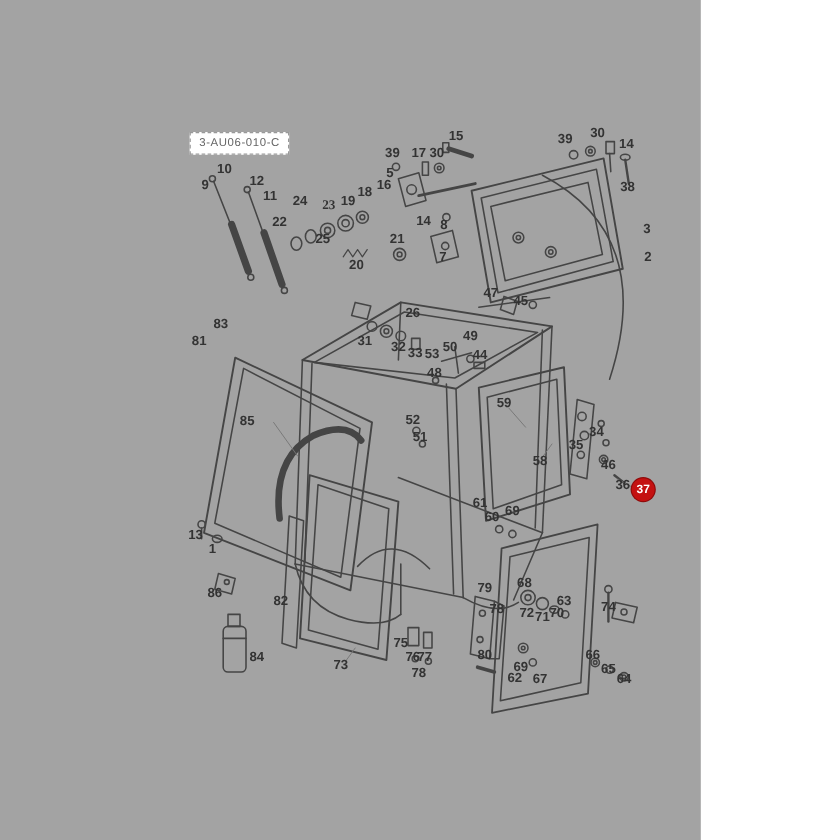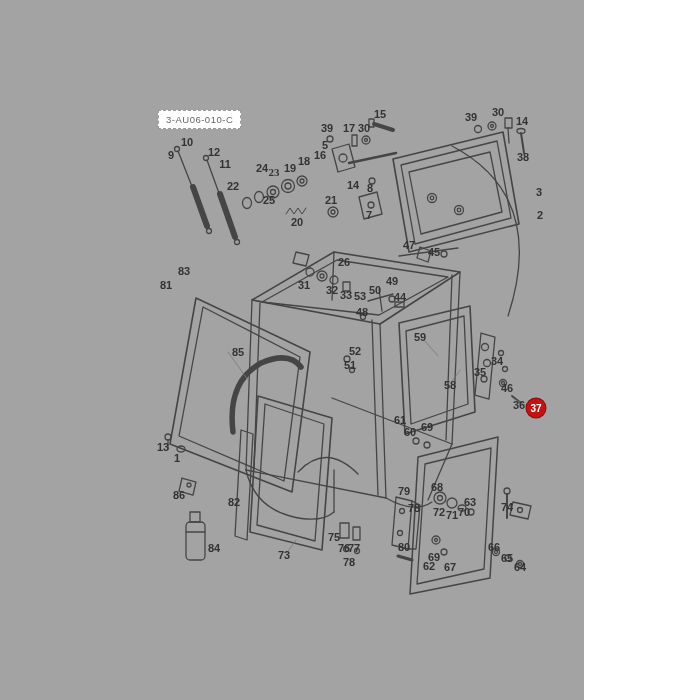--- a/index.html
+++ b/index.html
@@ -236,21 +236,21 @@
   </svg>
 
   <div class="ref-box">3-AU06-010-C</div>
 
   <div>
       <div class="part-label" style="left: 187px; top: 142px;">10</div>
       <div class="part-label" style="left: 171px; top: 155px;">9</div>
       <div class="part-label" style="left: 214px; top: 152px;">12</div>
       <div class="part-label" style="left: 225px; top: 164px;">11</div>
       <div class="part-label" style="left: 233px; top: 186px;">22</div>
-      <div class="part-label" style="left: 262px; top: 168px;">24</div>
+      <div class="part-label" style="left: 250px; top: 168px;">24</div>
       <div class="part-label" style="left: 274px; top: 172px; font-family: Liberation Serif, serif;">23</div>
       <div class="part-label" style="left: 269px; top: 200px;">25</div>
       <div class="part-label" style="left: 290px; top: 168px;">19</div>
       <div class="part-label" style="left: 304px; top: 161px;">18</div>
       <div class="part-label" style="left: 320px; top: 155px;">16</div>
       <div class="part-label" style="left: 325px; top: 145px;">5</div>
       <div class="part-label" style="left: 327px; top: 128px;">39</div>
       <div class="part-label" style="left: 349px; top: 128px;">17</div>
       <div class="part-label" style="left: 364px; top: 128px;">30</div>
       <div class="part-label" style="left: 380px; top: 114px;">15</div>
@@ -271,22 +271,22 @@
       <div class="part-label" style="left: 304px; top: 285px;">31</div>
       <div class="part-label" style="left: 332px; top: 290px;">32</div>
       <div class="part-label" style="left: 346px; top: 295px;">33</div>
       <div class="part-label" style="left: 360px; top: 296px;">53</div>
       <div class="part-label" style="left: 375px; top: 290px;">50</div>
       <div class="part-label" style="left: 392px; top: 281px;">49</div>
       <div class="part-label" style="left: 400px; top: 297px;">44</div>
       <div class="part-label" style="left: 362px; top: 312px;">48</div>
       <div class="part-label" style="left: 184px; top: 271px;">83</div>
       <div class="part-label" style="left: 166px; top: 285px;">81</div>
-      <div class="part-label" style="left: 223px; top: 352px; padding-left: 30px;">85</div>
-      <div class="part-label" style="left: 344px; top: 351px; margin-left: 11px;">52</div>
+      <div class="part-label" style="left: 206px; top: 352px;">85</div>
+      <div class="part-label" style="left: 344px; top: 351px;">52</div>
       <div class="part-label" style="left: 350px; top: 365px;">51</div>
       <div class="part-label" style="left: 420px; top: 337px;">59</div>
       <div class="part-label" style="left: 450px; top: 385px;">58</div>
       <div class="part-label" style="left: 480px; top: 372px;">35</div>
       <div class="part-label" style="left: 497px; top: 361px;">34</div>
       <div class="part-label" style="left: 507px; top: 388px;">46</div>
       <div class="part-label" style="left: 519px; top: 405px;">36</div>
       <div class="part-label highlight" style="left: 536px; top: 408px;">37</div>
       <div class="part-label" style="left: 163px; top: 447px;">13</div>
       <div class="part-label" style="left: 177px; top: 458px;">1</div>

